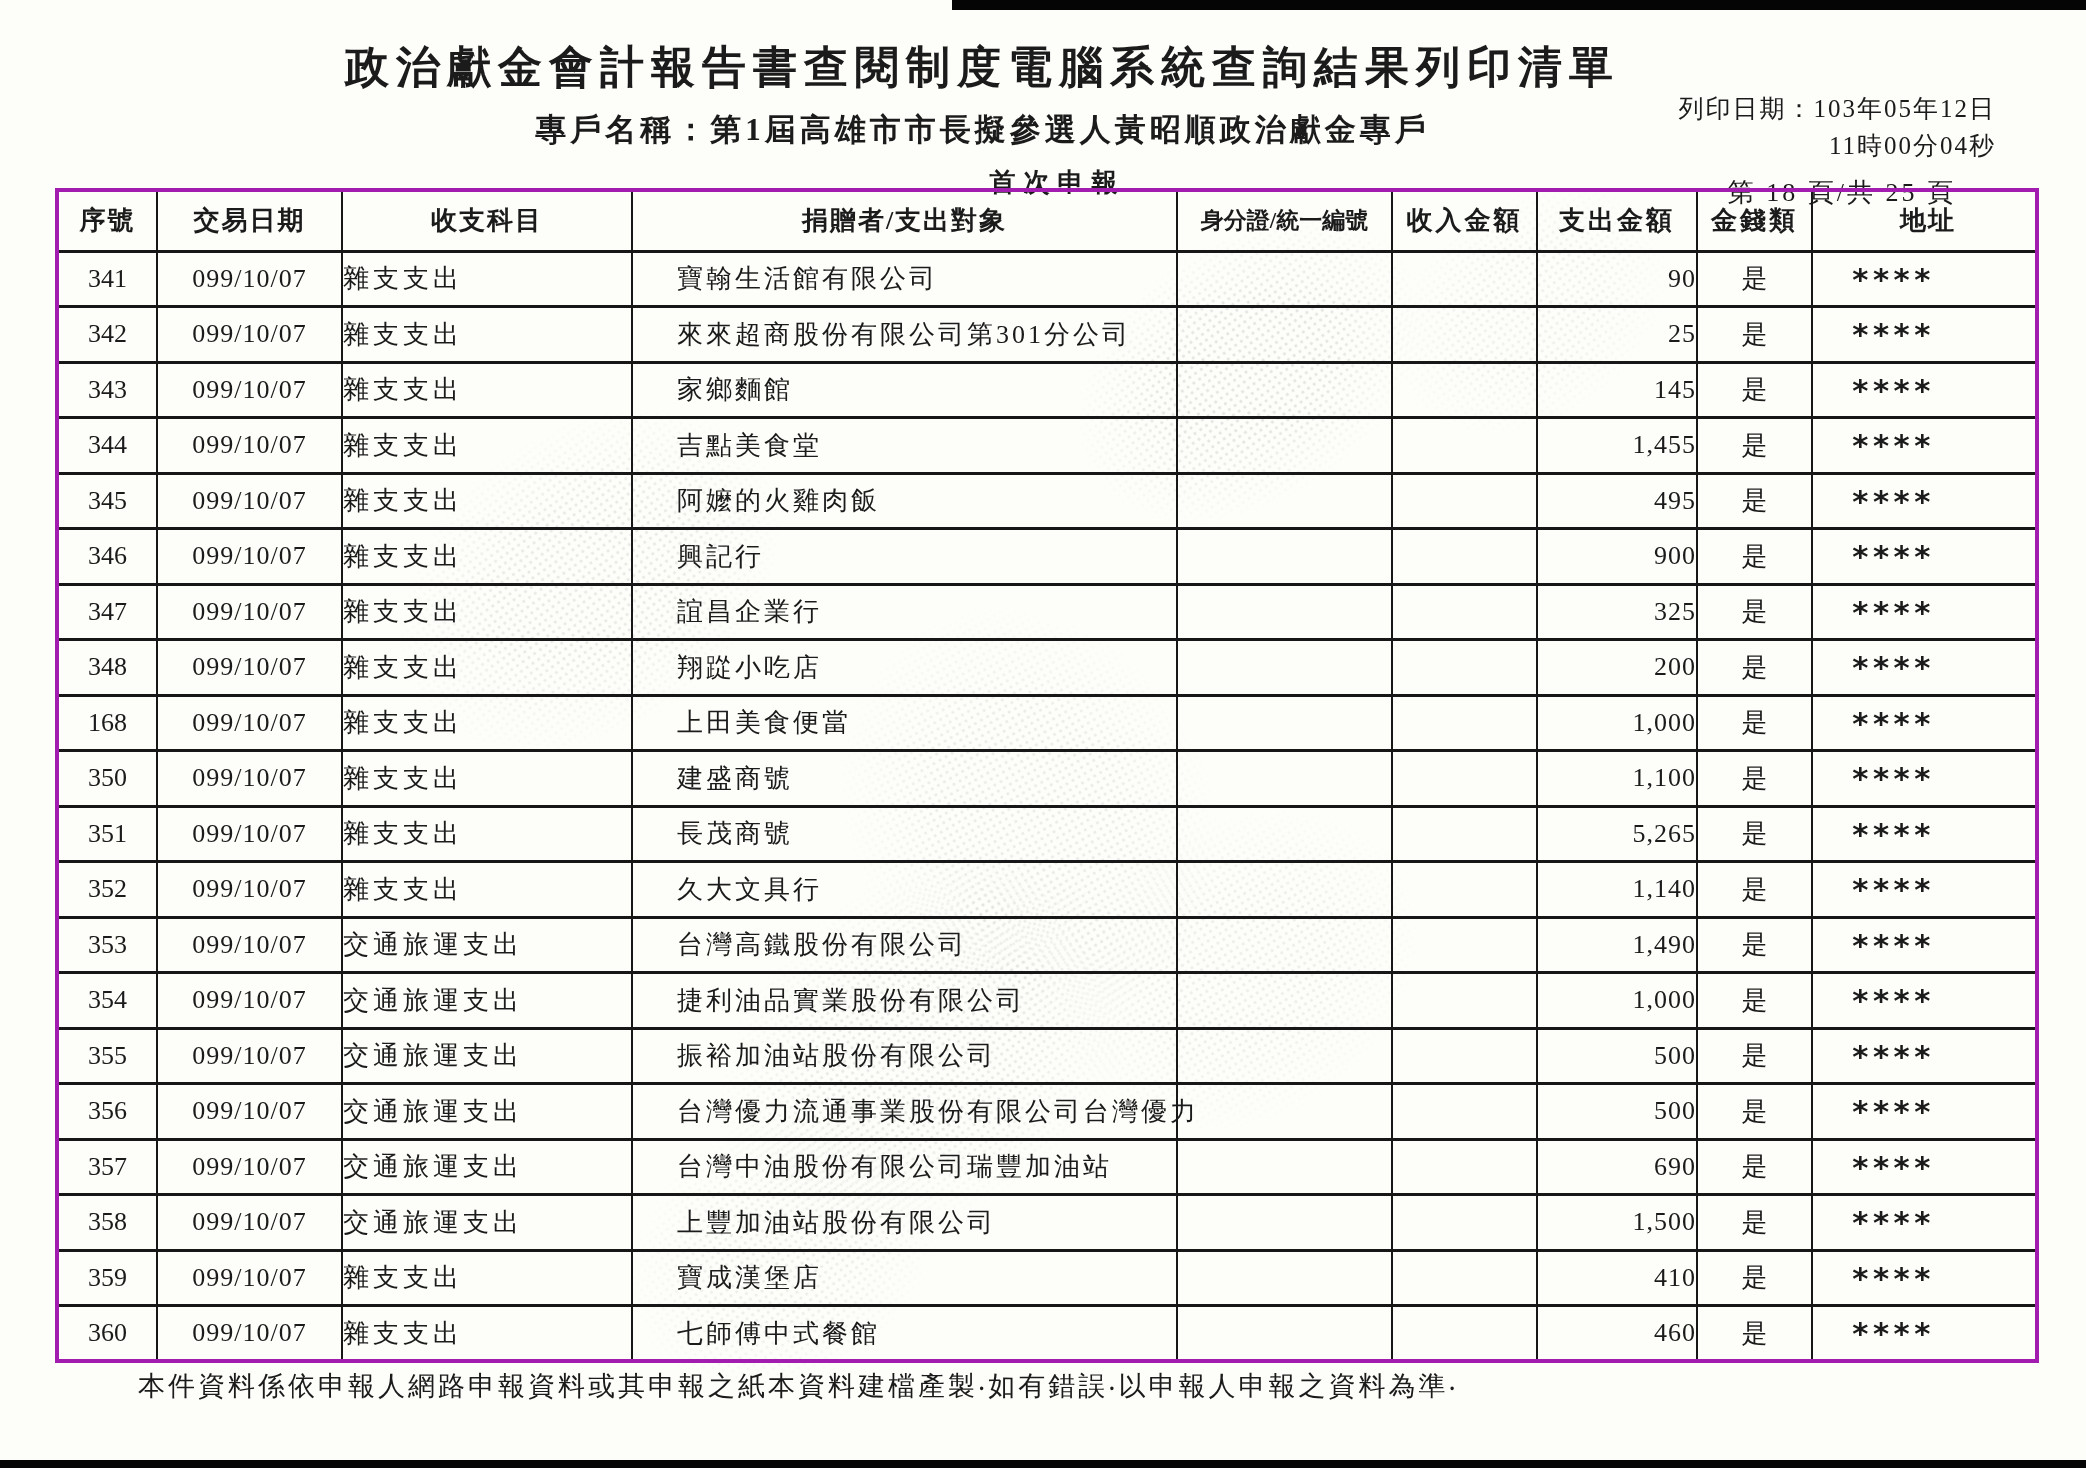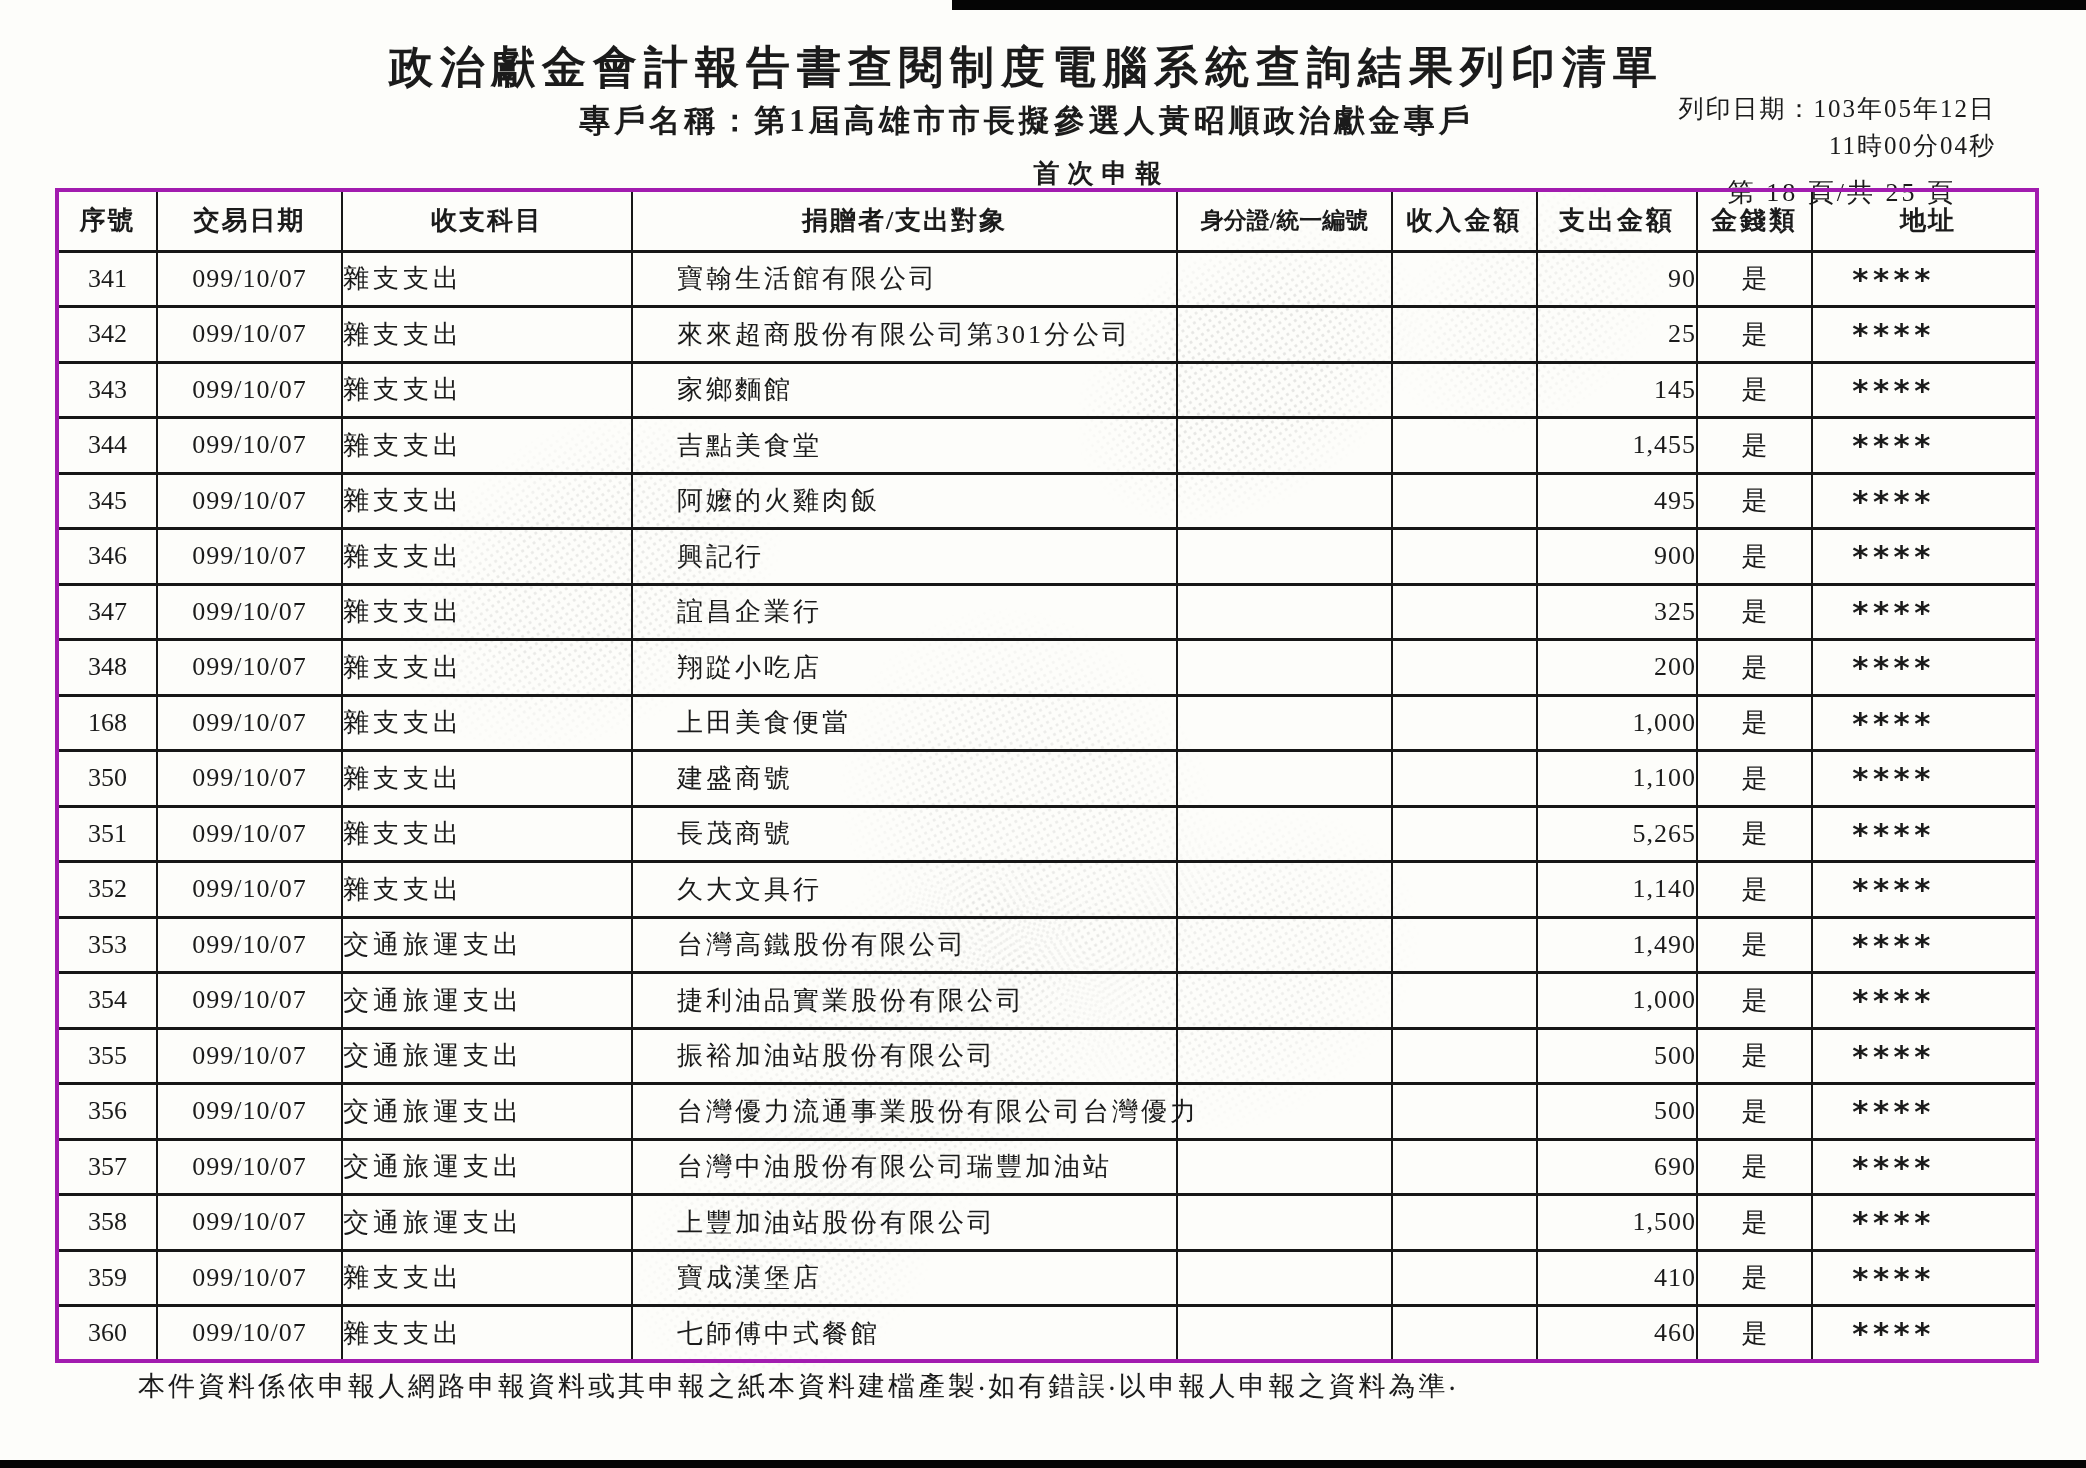--- a/index.html
+++ b/index.html
@@ -6,23 +6,23 @@
   body {
     width:2086px; height:1468px; position:relative; overflow:hidden;
     background:#fdfdfa; color:#1b1b1b;
     font-family:"Liberation Serif","DejaVu Serif",serif;
   }
   
   .topbar   { position:absolute; top:0; left:952px; right:0; height:10px; background:#050505; }
   .bottombar{ position:absolute; bottom:0; left:0; width:100%; height:8px; background:#050505; }
 
   
-  .doc-header { position:absolute; top:38px; left:0; width:1965px; text-align:center;padding-left:44px; }
+  .doc-header { position:absolute; top:38px; left:0; width:1965px; text-align:center; }
   .title { font-size:44px; font-weight:bold; letter-spacing:7px; white-space:nowrap; }
-  .subtitle { font-size:31px; font-weight:bold; letter-spacing:4px; margin-top:3px; white-space:nowrap; }
+  .subtitle { font-size:31px; font-weight:bold; letter-spacing:4px; margin-top:12px; white-space:nowrap; }
   .report-type { font-size:26px; font-weight:bold; letter-spacing:8px; margin-top:14px; margin-left:150px; }
 
   .print-info { position:absolute; top:90px; right:90px; text-align:right; font-size:25px; line-height:37px; letter-spacing:2px; }
   .page-info { margin-top:10px; margin-right:40px; font-size:26px; letter-spacing:3px; }
 
   
   table.report {
     position:absolute; top:188px; left:55px; width:1980px;
     border-collapse:collapse; table-layout:fixed;
     border:4px solid #a21caf;

